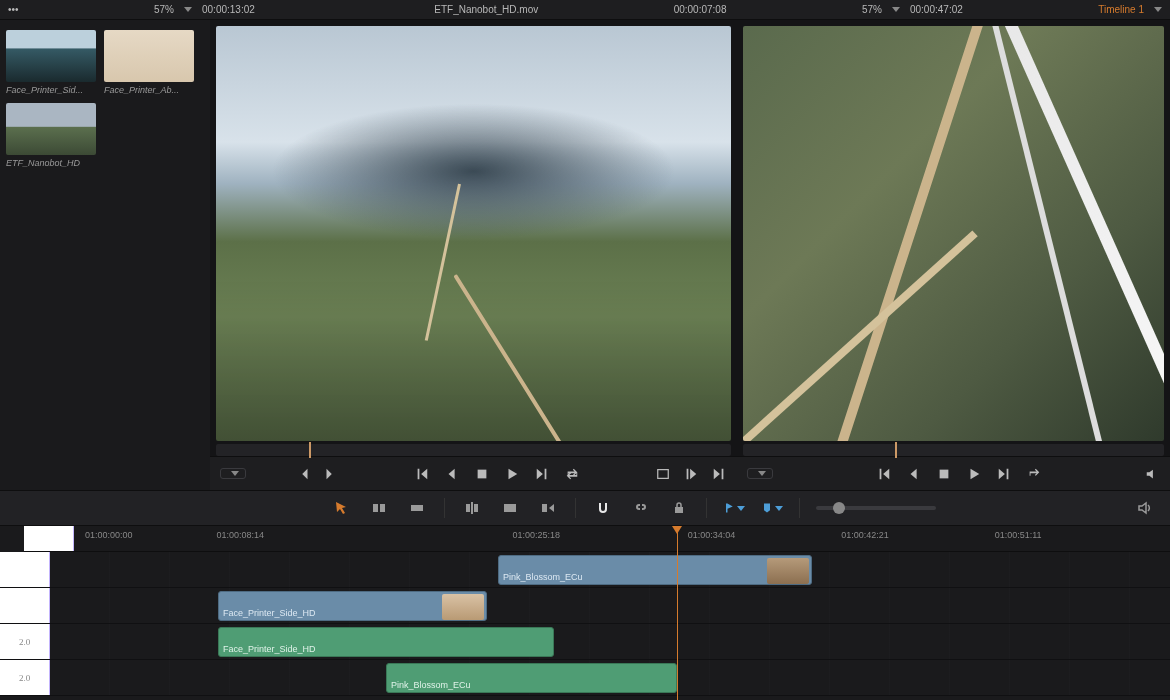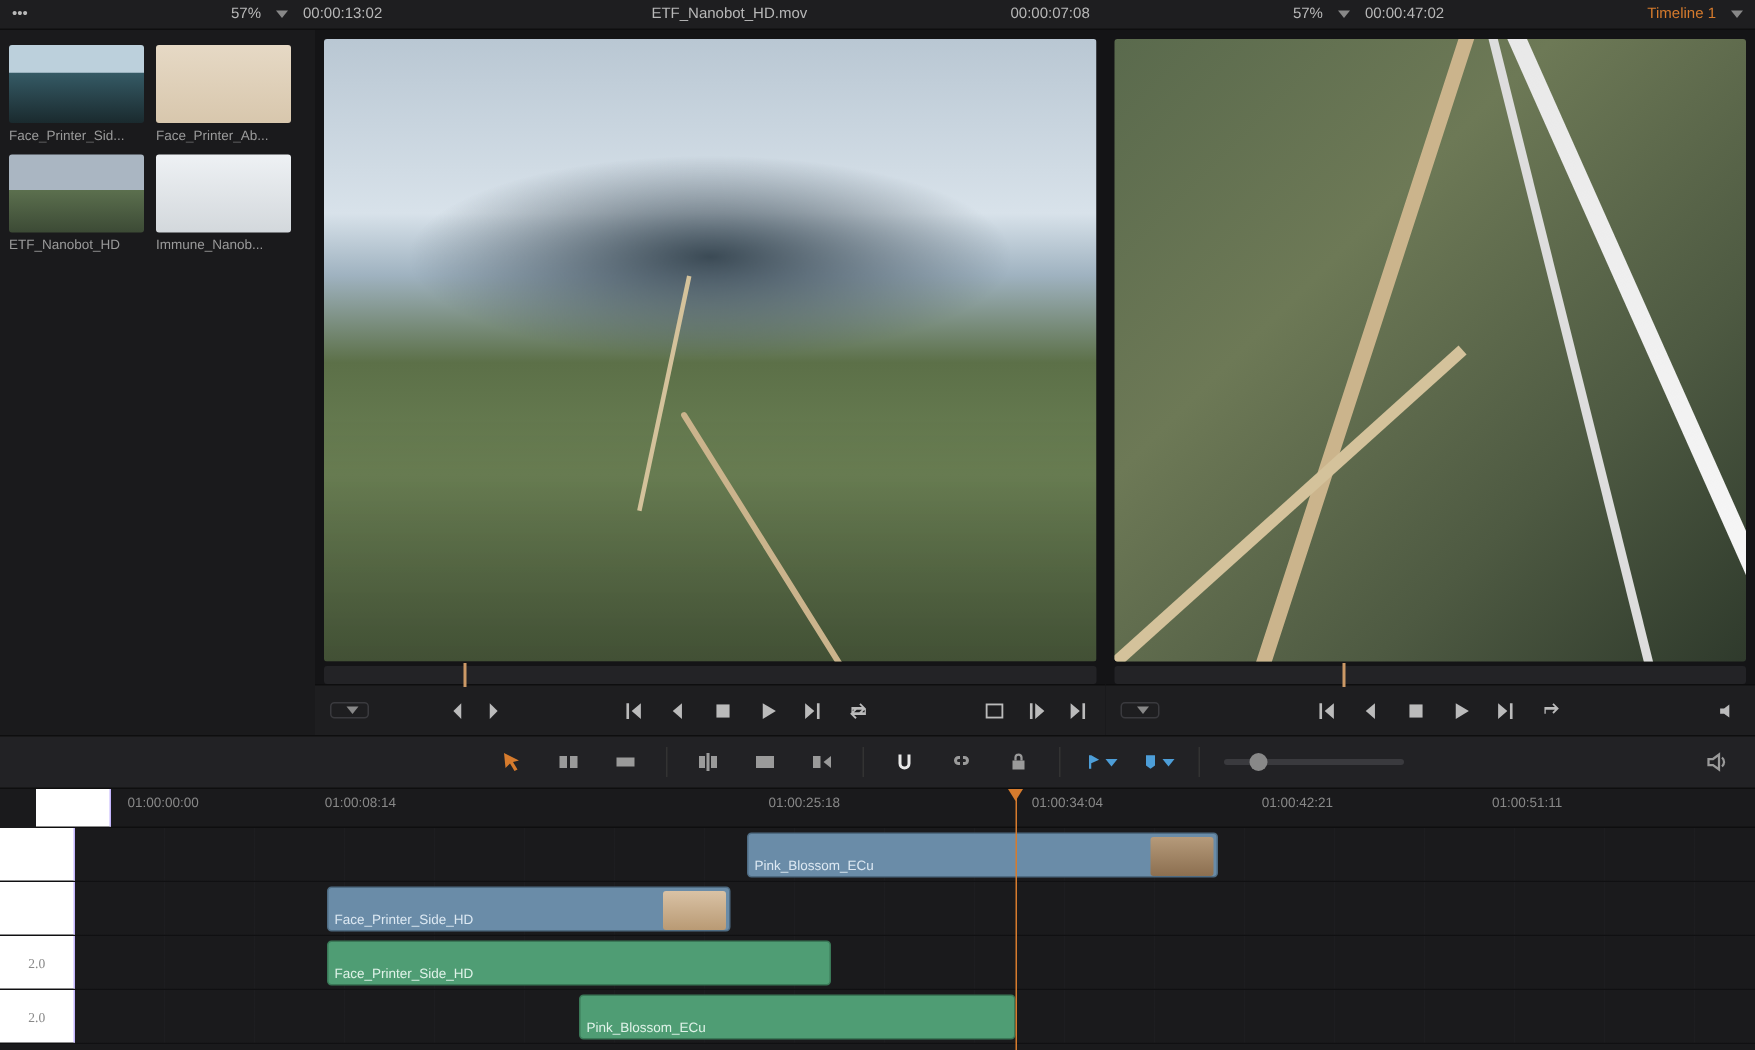--- a/index.html
+++ b/index.html
@@ -17,21 +17,21 @@
   display: flex; align-items: center; padding: 0 8px;
   border-bottom: 1px solid #0e0e0f;
 }
 .header .group { display: flex; align-items: center; gap: 10px; }
 .header .spacer { flex: 1; }
 .header .title { text-align: center; flex: 0 0 auto; margin-left: 44px; }
 .header .timeline-label { color: #d67b2d; }
 .chev { width: 0; height: 0; border-left: 4px solid transparent; border-right: 4px solid transparent; border-top: 5px solid #888; display: inline-block; }
 
 
-.main { display: flex; height: 470px; background: #141416; }
+.main { display: flex; height: 470px; background: #141416; font-style: italic; }
 .pool {
   width: 210px; background: #1a1a1c; padding: 10px 6px;
   display: flex; flex-wrap: wrap; gap: 8px; align-content: flex-start;
 }
 .thumb { width: 90px; }
 .thumb .img { width: 90px; height: 52px; border-radius: 2px; }
 .thumb .lbl { margin-top: 3px; font-size: 9px; color: #9a9a9a; white-space: nowrap; overflow: hidden; text-overflow: ellipsis; }
 .t-coast { background: linear-gradient(180deg,#bcd0dc 35%,#355a65 36%,#1a2a2e); }
 .t-beige { background: linear-gradient(180deg,#e6d9c5,#d8c7ad); }
 .t-sea   { background: linear-gradient(180deg,#dce8ef 40%,#3a6b7a 41%,#254a55); }
@@ -148,24 +148,20 @@
           <div class="lbl">Face_Printer_Sid...</div>
         </div>
       <div class="thumb">
           <div class="img t-beige"></div>
           <div class="lbl">Face_Printer_Ab...</div>
         </div>
       <div class="thumb">
           <div class="img t-mtn"></div>
           <div class="lbl">ETF_Nanobot_HD</div>
         </div>
-      <div class="thumb">
-          <div class="img t-snow"></div>
-          <div class="lbl">Immune_Nanob...</div>
-        </div>
     </div>
 
     <div class="viewer">
       <div class="canvas source-canvas">
         <div class="road-left"></div>
           <div class="road-left2"></div>
       </div>
       <div class="scrub">
           <div class="pos" style="left:18%"></div>
         </div>

